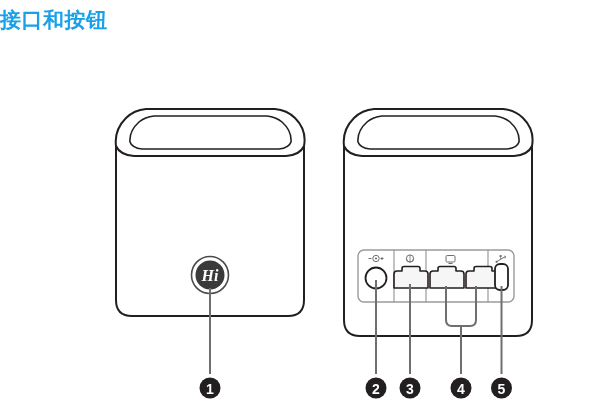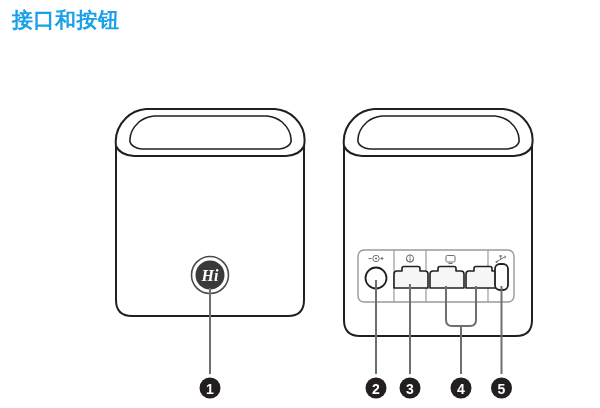--- a/index.html
+++ b/index.html
@@ -9,21 +9,21 @@
   }
   body {
     width: 600px;
     height: 408px;
     position: relative;
     overflow: hidden;
     font-family: "Liberation Sans", sans-serif;
   }
   #page-title {
     position: absolute;
-    left: 12px;
+    left: 0;
     top: 9px;
     font-size: 21px;
     font-weight: bold;
     color: #18a0e8;
     letter-spacing: 0.5px;
     line-height: 1;
     white-space: nowrap;
   }
   #figure-area {
     position: absolute;

